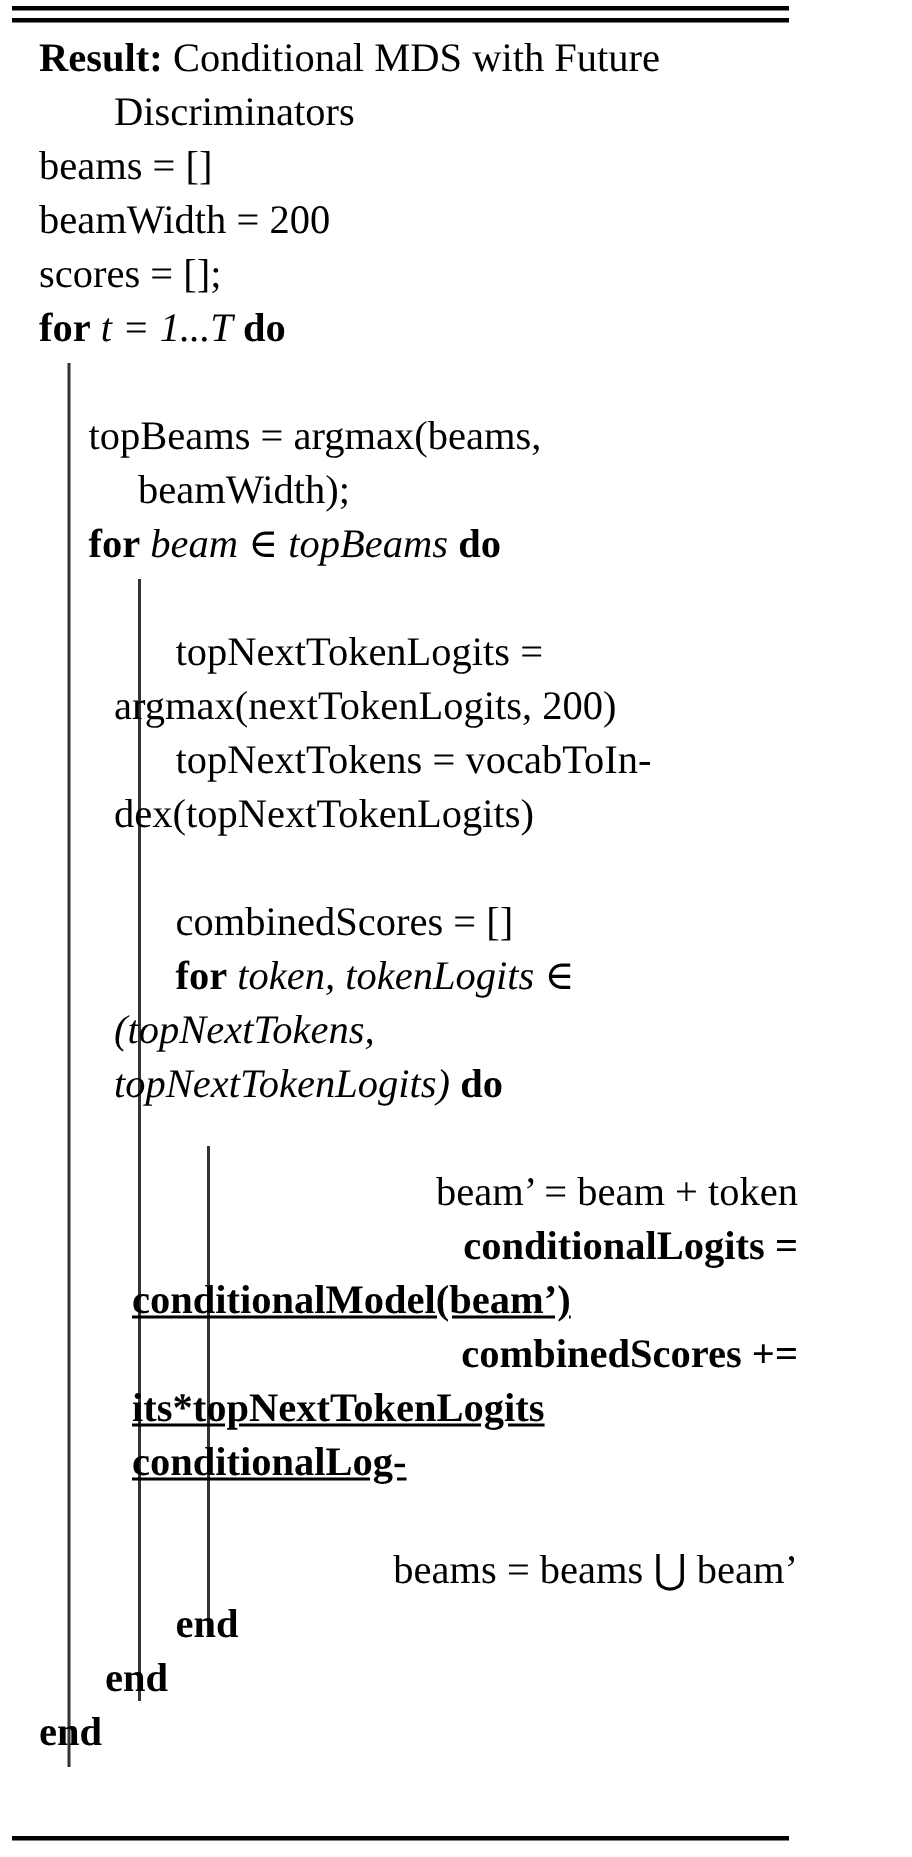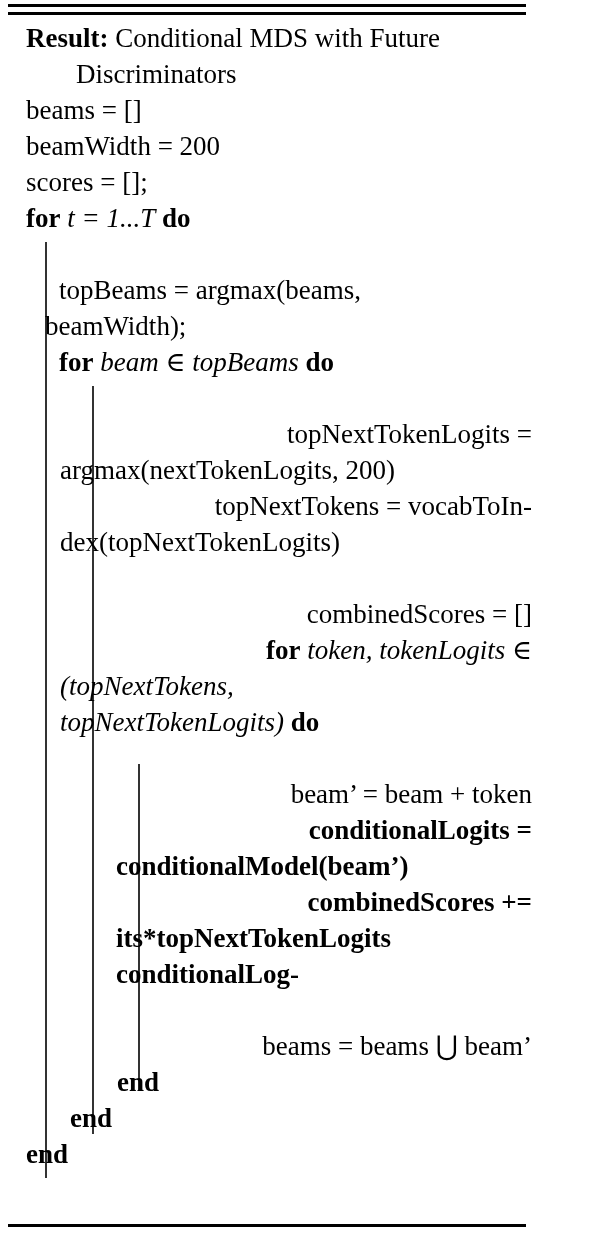--- a/index.html
+++ b/index.html
@@ -45,25 +45,25 @@
 
   .line {
     position: relative;
     white-space: pre;
     height: 36px;
   }
 
   
   .i0  { padding-left: 26px; }   
   .i1  { padding-left: 59px; }
-  .i1h { padding-left: 45px; }
-  .i2  { padding-left: 117px; text-align: right; }
-  .i2h { padding-left: 60px; }
+  .i1h { padding-left: 92px; }
+  .i2  { padding-left: 117px; }
+  .i2h { padding-left: 76px; }
   .i3  { padding-left: 163px; text-align: right; }
-  .i3h { padding-left: 116px; }
+  .i3h { padding-left: 88px; text-decoration: underline; }
 
   
   .e0 { padding-left: 26px; }
   .e1 { padding-left: 70px; }
   .e2 { padding-left: 117px; }
 
   b  { font-weight: bold; }
   i  { font-style: italic; }
 
   .blank { height: 36px; }

